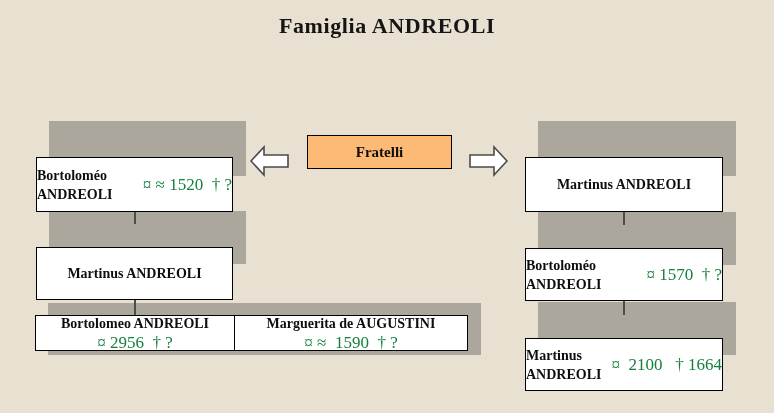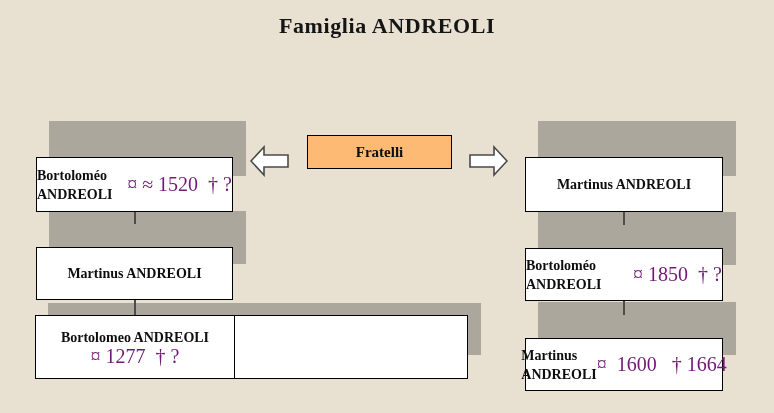--- a/index.html
+++ b/index.html
@@ -14,21 +14,21 @@
     letter-spacing:0.6px; color:#151515;
   }
   .shadow { position:absolute; background:#aca79c; z-index:0; }
   .vline { position:absolute; width:2px; background:#4d4d4d; z-index:1; }
   .pbox {
     position:absolute; background:#ffffff; border:1.5px solid #000;
     box-sizing:border-box; z-index:2;
     display:flex; flex-direction:row; justify-content:center; align-items:center;margin-top:24px;
   }
   .pname { font-weight:bold; font-size:14px; line-height:19px; color:#0e0e0e; }
-  .pdates { font-size:20px; line-height:19px; color:#701a75; white-space:pre; }
+  .pdates { font-size:17px; line-height:19px; color:#15803d; white-space:pre; }
   .pair {
     position:absolute; background:#ffffff; border:1.5px solid #000;
     box-sizing:border-box; z-index:2; display:flex; flex-direction:row;
   }
   .pair .cell {
     display:flex; flex-direction:column; justify-content:center; align-items:center;
     box-sizing:border-box; height:100%;
   }
   .pair .cell.first { width:199px; border-right:1.5px solid #000; }
   .pair .cell.second { flex:1; }
@@ -59,37 +59,41 @@
   <div class="vline" style="left:623px; top:187px; height:38px;"></div>
   <div class="vline" style="left:623px; top:276px; height:39px;"></div>
 
   <div class="pbox" style="left:36px; top:133px; width:197px; height:55px;">
     <div class="pname">Bortoloméo ANDREOLI</div>
     <div class="pdates">¤ ≈ 1520  † ?</div>
   </div>
   <div class="pbox" style="left:36px; top:223px; width:197px; height:53px;">
     <div class="pname">Martinus ANDREOLI</div>
   </div>
-  <div class="pair" style="left:35px; top:315px; width:433px; height:64px;">
+  <div class="pair" style="left:35px; top:315px; width:433px; height:36px;">
     <div class="cell first">
       <div class="pname">Bortolomeo ANDREOLI</div>
-      <div class="pdates">¤ 1277  † ?</div>
+      <div class="pdates">¤ 2956  † ?</div>
+    </div>
+    <div class="cell second">
+      <div class="pname">Marguerita de AUGUSTINI</div>
+      <div class="pdates">¤ ≈  1590  † ?</div>
     </div>
   </div>
 
   <div class="pbox" style="left:525px; top:133px; width:198px; height:55px;">
     <div class="pname">Martinus ANDREOLI</div>
   </div>
   <div class="pbox" style="left:525px; top:224px; width:198px; height:53px;">
     <div class="pname">Bortoloméo ANDREOLI</div>
-    <div class="pdates">¤ 1850  † ?</div>
+    <div class="pdates">¤ 1570  † ?</div>
   </div>
   <div class="pbox" style="left:525px; top:314px; width:198px; height:53px;">
     <div class="pname">Martinus ANDREOLI</div>
-    <div class="pdates">¤  1600   † 1664</div>
+    <div class="pdates">¤  2100   † 1664</div>
   </div>
 
   <div class="fratelli">Fratelli</div>
 
   <svg class="arrow" style="left:250px; top:145px;" width="40" height="32" viewBox="0 0 40 32">
     <polygon points="1,16 14,2 14,10 38,10 38,22 14,22 14,30" fill="#ffffff" stroke="#4a4a4a" stroke-width="1.6" stroke-linejoin="miter"></polygon>
   </svg>
   <svg class="arrow" style="left:468px; top:145px;" width="40" height="32" viewBox="0 0 40 32">
     <polygon points="39,16 26,2 26,10 2,10 2,22 26,22 26,30" fill="#ffffff" stroke="#4a4a4a" stroke-width="1.6" stroke-linejoin="miter"></polygon>
   </svg>

